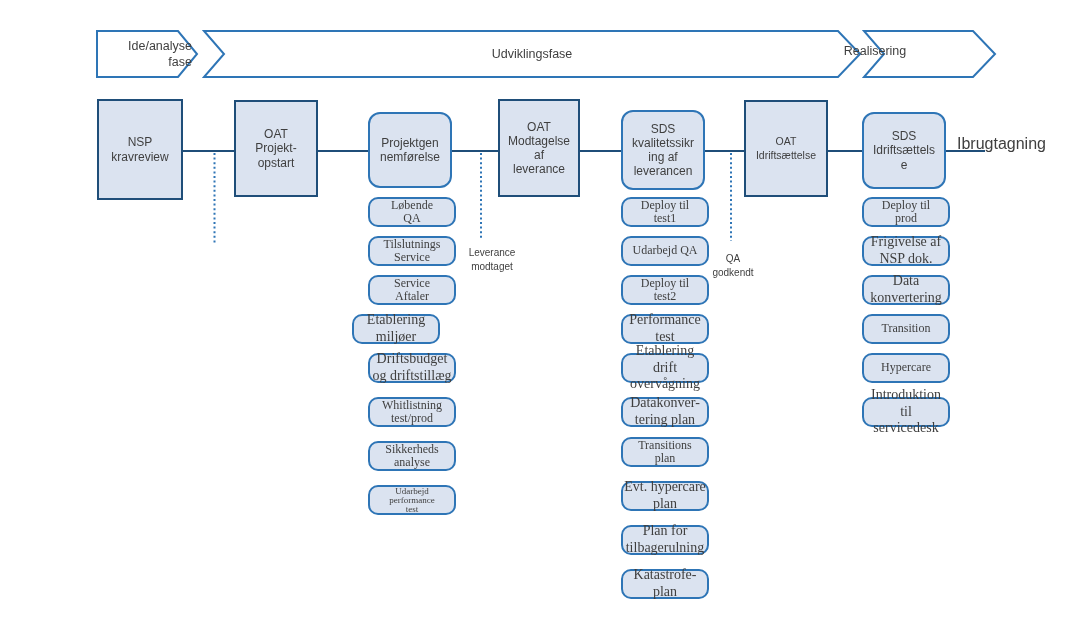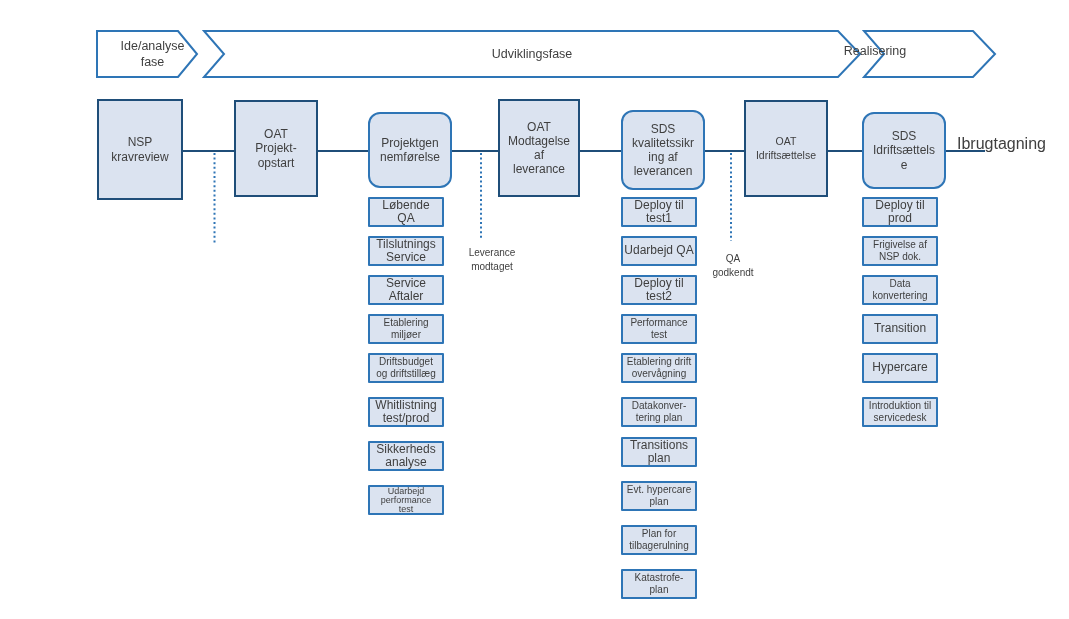--- a/index.html
+++ b/index.html
@@ -12,40 +12,40 @@
     overflow:hidden;
   }
   .layer{position:absolute;left:0;top:0;}
   .chev{fill:#ffffff;stroke:var(--phase-border,#2e75b6);stroke-width:2;stroke-linejoin:miter;}
   .conn{stroke:var(--connector,#1f4e79);stroke-width:2.2;}
   .dotline{stroke:var(--milestone-line,#2e75b6);stroke-width:2;stroke-dasharray:2 2.6;}
   .phase-label{
     position:absolute;display:flex;align-items:center;justify-content:center;
     font-size:12.5px;line-height:1.3;text-align:center;white-space:pre-line;
   }
-  .phase-label.first{justify-content:flex-start;text-align:center;padding-left:16px;box-sizing:border-box;}
+  .phase-label.first{justify-content:flex-start;text-align:right;padding-left:16px;box-sizing:border-box;}
   .stage{
     position:absolute;box-sizing:border-box;
     display:flex;align-items:center;justify-content:center;
     text-align:center;white-space:pre-line;
     background:var(--box-fill,#dbe3f0);
     font-size:12px;line-height:1.17;
   }
   .sq{border:2.5px solid var(--stage-border,#1f4e79);}
   .rd{border:2.5px solid var(--rounded-border,#2e75b6);border-radius:12px;}
   .t-sm{font-size:10.5px;line-height:1.25;}
   .sub{
-    position:absolute;box-sizing:border-box;width:76px;height:30px;
+    position:absolute;box-sizing:border-box;width:88px;height:30px;
     display:flex;align-items:center;justify-content:center;
     text-align:center;white-space:pre-line;
     background:var(--box-fill,#dbe3f0);
-    border:2.5px solid var(--rounded-border,#2e75b6);border-radius:1px;
+    border:2.5px solid var(--rounded-border,#2e75b6);border-radius:10px;font-family:Liberation Serif, serif;
   }
   .lg{font-size:12px;line-height:1.12;}
-  .sm{font-size:10px;line-height:1.18;}
+  .sm{font-size:14px;line-height:1.18;}
   .xs{font-size:9px;line-height:1.0;}
   .mlabel{
     position:absolute;width:100px;
     font-size:10px;line-height:1.35;text-align:center;white-space:pre-line;
   }
   .end-label{position:absolute;font-size:16px;line-height:1.2;}
 </style>
 </head>
 <body>
 
@@ -101,21 +101,21 @@
 godkendt</div>
 
   <div class="end-label" style="left:957px;top:134px">Ibrugtagning</div>
 
   <div class="sub lg" style="left:368px;top:197px">Løbende
 QA</div>
   <div class="sub lg" style="left:368px;top:236px">Tilslutnings
 Service</div>
   <div class="sub lg" style="left:368px;top:275px">Service
 Aftaler</div>
-  <div class="sub sm" style="left:368px;top:314px">Etablering
+  <div class="sub sm" style="left:352px;top:314px">Etablering
 miljøer</div>
   <div class="sub sm" style="left:368px;top:353px">Driftsbudget
 og driftstillæg</div>
   <div class="sub lg" style="left:368px;top:397px">Whitlistning
 test/prod</div>
   <div class="sub lg" style="left:368px;top:441px">Sikkerheds
 analyse</div>
   <div class="sub xs" style="left:368px;top:485px">Udarbejd
 performance
 test</div>

